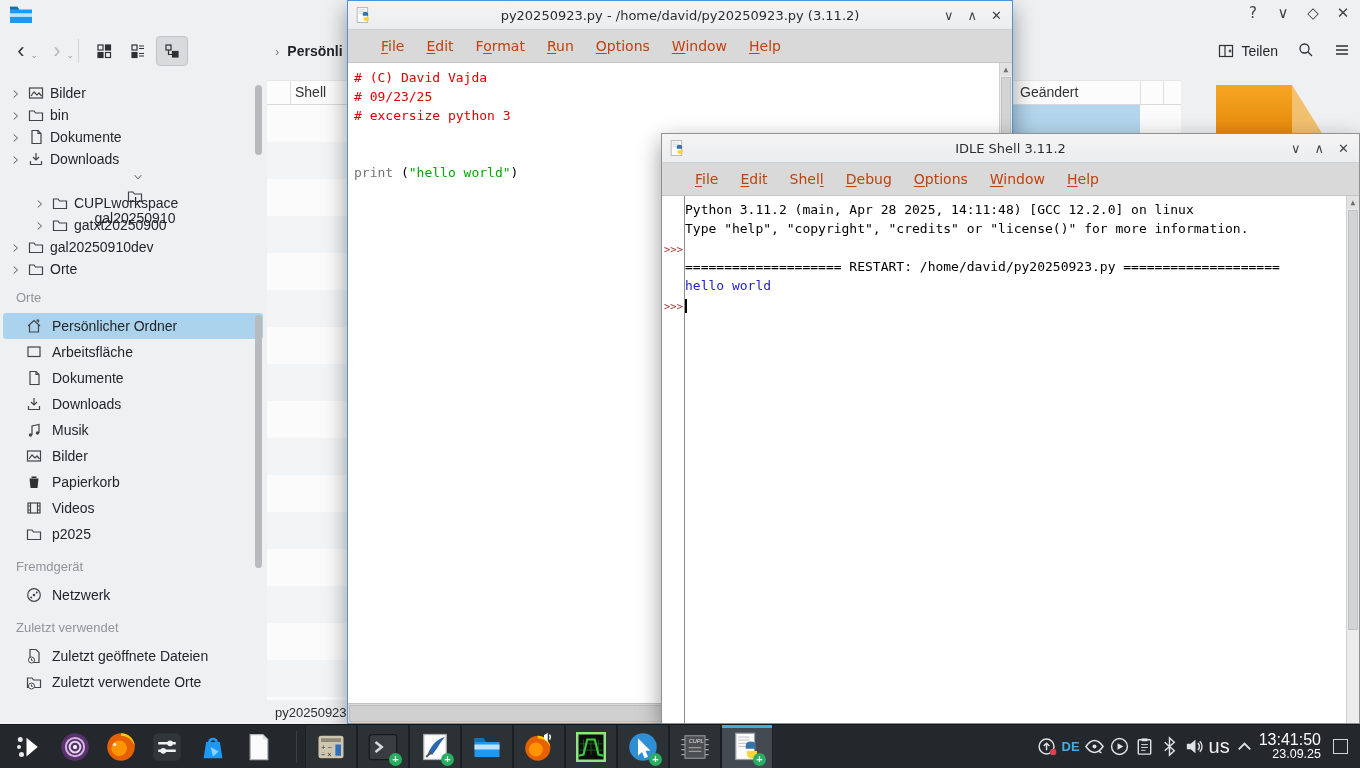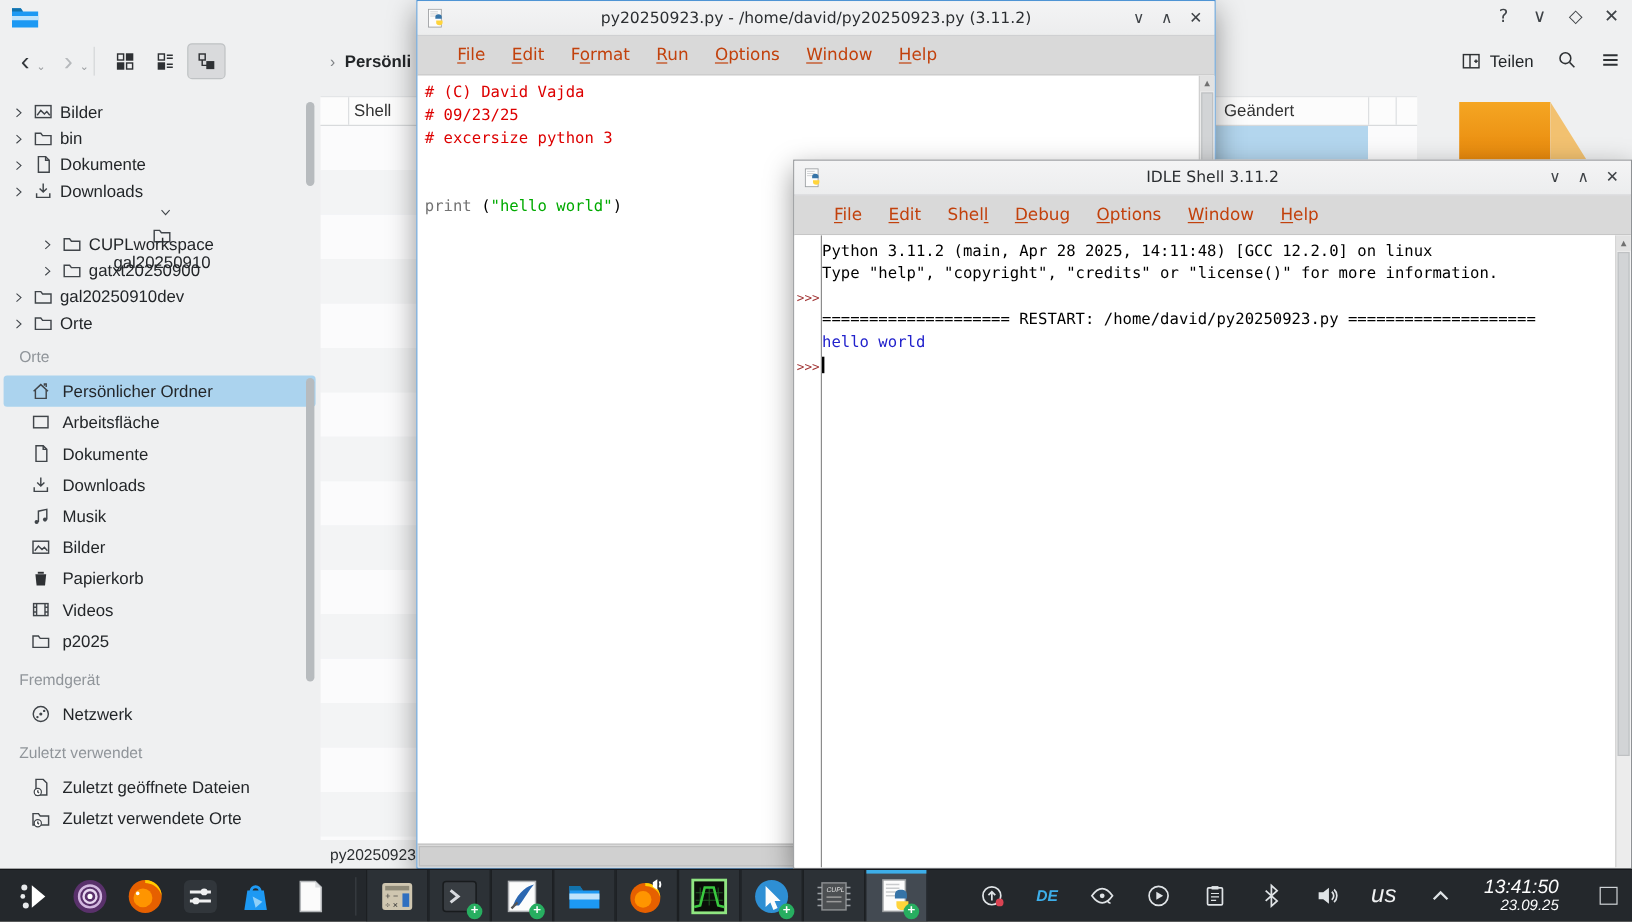--- a/index.html
+++ b/index.html
@@ -96,21 +96,21 @@
   .tb-launchers{display:flex;align-items:center;gap:16px;padding:0 14px;}
   .tb-ic{width:30px;height:30px;position:relative;flex:none;}
   .tb-ic svg{width:100%;height:100%;display:block;}
   .tb-tasks{display:flex;align-items:stretch;}
   .tb-task{width:52px;display:flex;align-items:center;justify-content:center;background:#2c3136;
     border-left:1px solid #1c1f22;border-right:1px solid #1c1f22;position:relative;}
   .tb-task.active{background:#434a52;}
   .tb-task.active::before{content:"";position:absolute;left:0;right:0;top:0;height:3px;background:#3daee9;}
   .badge{position:absolute;right:-4px;bottom:-4px;width:13px;height:13px;border-radius:50%;background:#27ae60;
     color:#fff;font-size:11px;line-height:12px;text-align:center;font-weight:bold;}
-  .tb-tray{margin-left:auto;display:flex;align-items:center;gap:26px;padding:0 12px;font-style:italic;}
+  .tb-tray{margin-left:auto;display:flex;align-items:center;gap:4px;padding:0 12px;}
   .tray-ic{width:21px;height:21px;}
   .tray-ic svg{width:100%;height:100%;display:block;}
   .kb-de{color:#3daee9;font-weight:bold;font-size:13px;}
   .kb-us{color:#eff0f1;font-size:20px;}
   .clock{text-align:right;color:#fcfcfc;line-height:1.05;}
   .clock .tm{font-size:16px;} .clock .dt{font-size:12.5px;}
   .peek{width:15px;height:15px;border:1px solid #cfd3d6;margin-left:8px;}
 </style>
 </head>
 <body>

